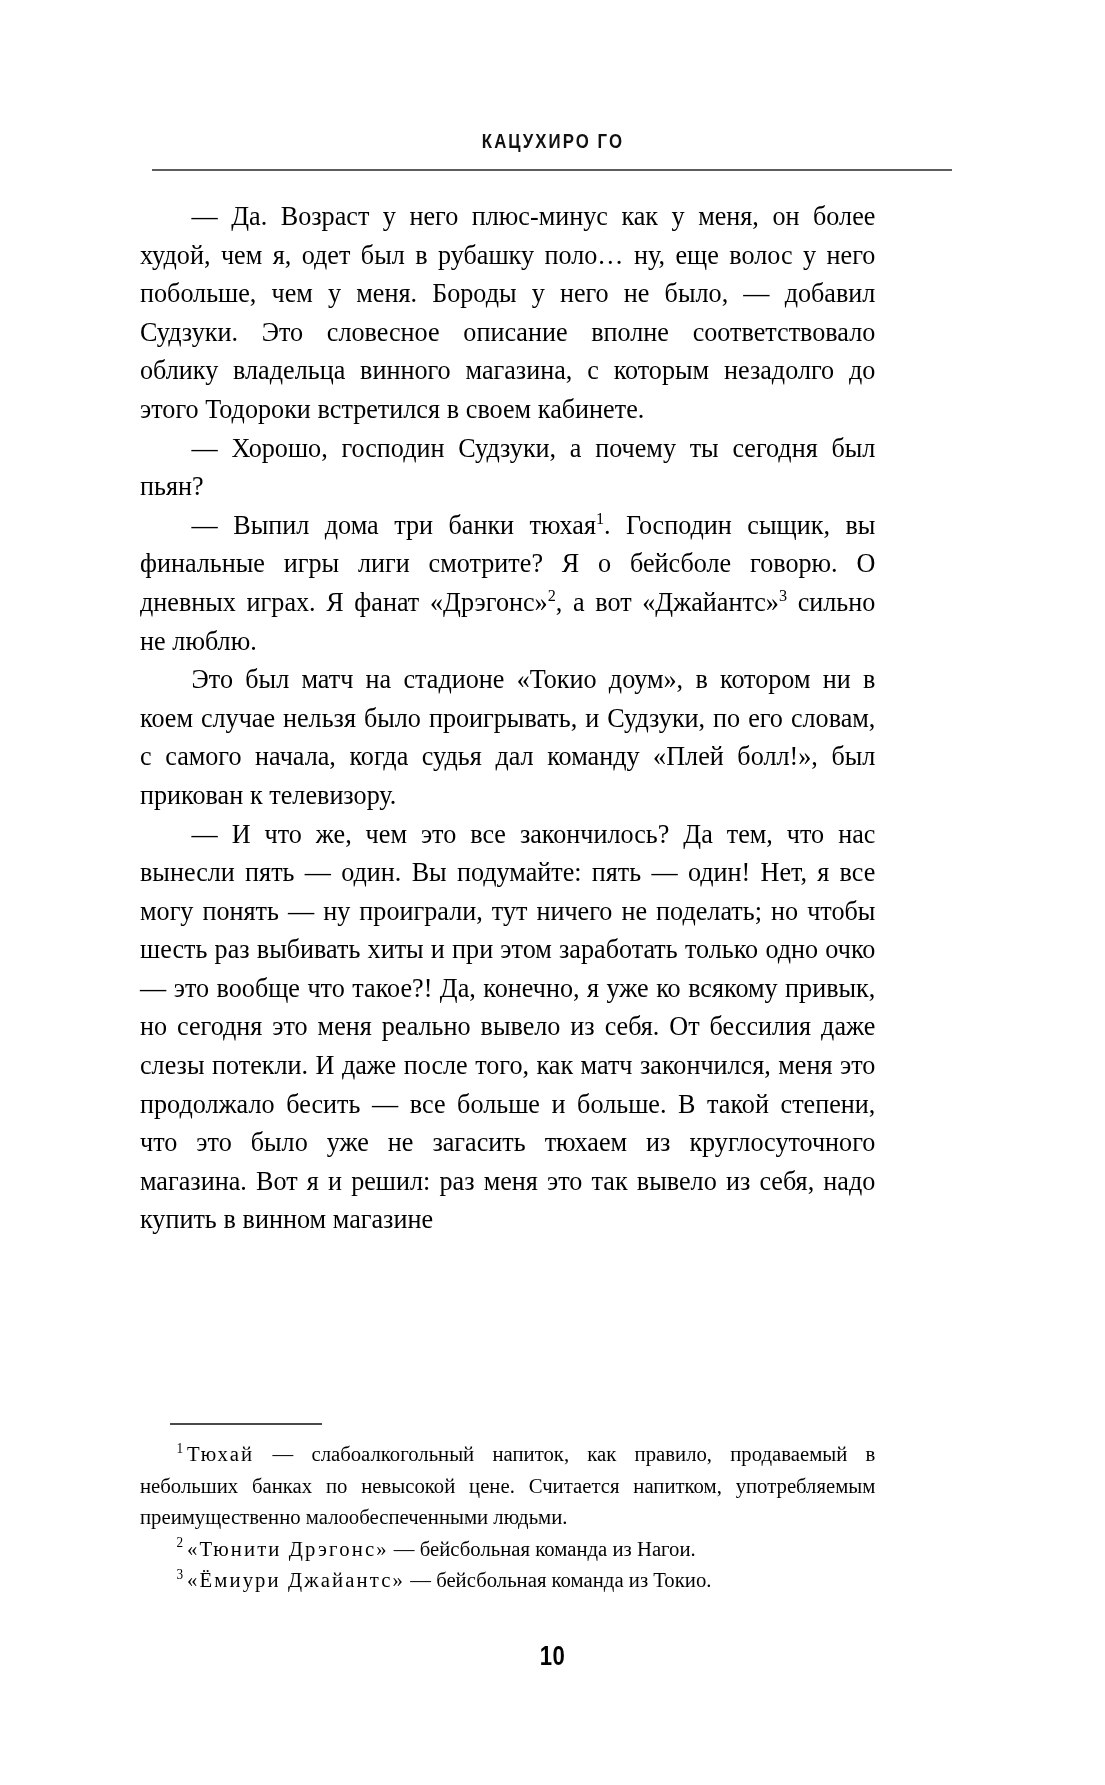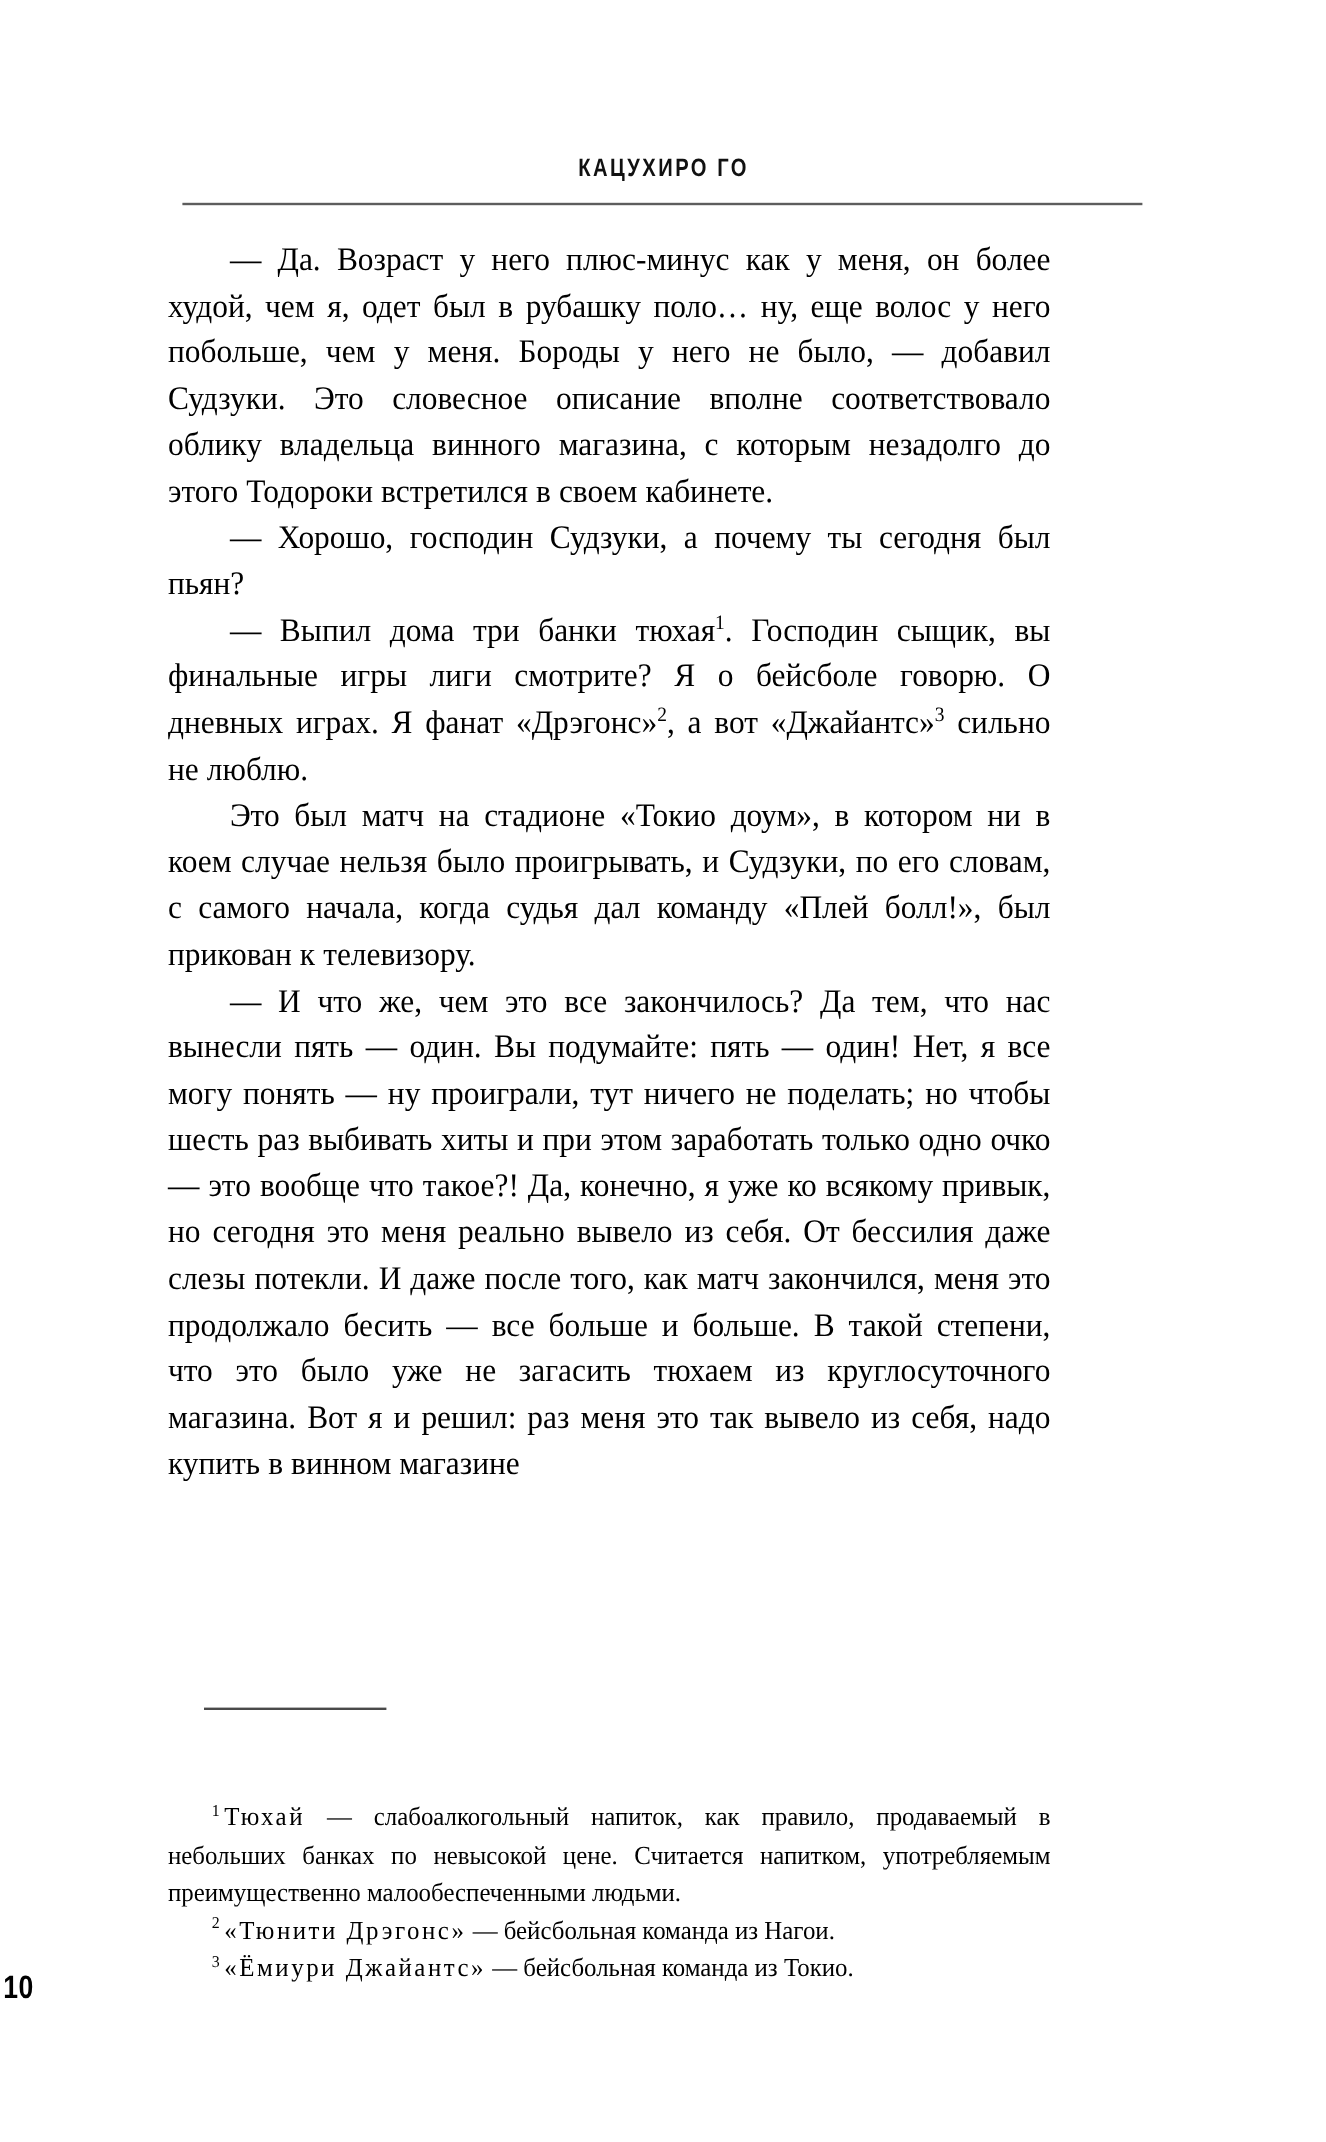--- a/index.html
+++ b/index.html
@@ -89,21 +89,21 @@
     position: absolute;
     left: 170px;
     top: 1412px;
     width: 152px;
     height: 2px;
     background: #4a4a4a;
   }
   .footnotes {
     position: absolute;
     left: 140px;
-    top: 1488px;
+    top: 1428px;
     width: 736px;
   }
   .fn {
     font-size: 21.6px;
     line-height: 31.5px;
     text-align: justify;
     text-indent: 38px;
     margin: 0;
     font-family: "Liberation Serif", "DejaVu Serif", serif;
     transform: scaleX(0.96);
@@ -119,21 +119,21 @@
   .fn .term {
     letter-spacing: 2.2px;
   }
 
   
   .folio {
     position: absolute;
     left: 0;
     top: 1630px;
     width: 1105px;
-    text-align: left;
+    text-align: center;
   }
   .folio-num {
     display: inline-block;
     font-family: "Liberation Sans Narrow", "Liberation Sans", sans-serif;
     font-weight: bold;
     font-size: 27px;
     letter-spacing: 0.5px;
     transform: scaleX(0.82);
     color: #000000;
   }

